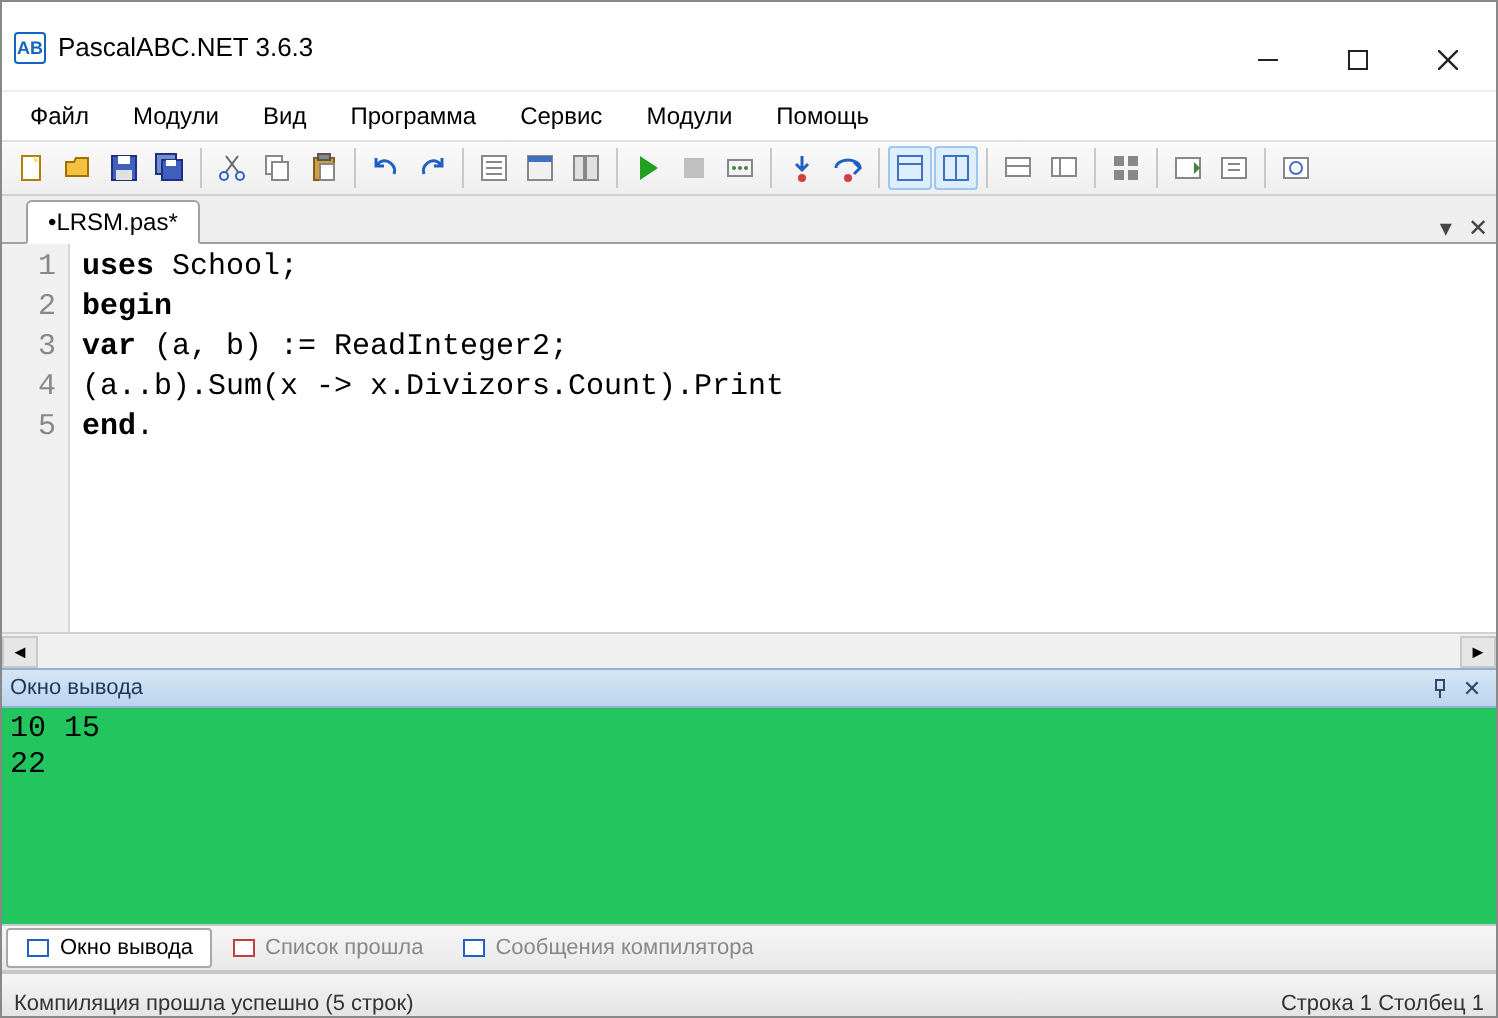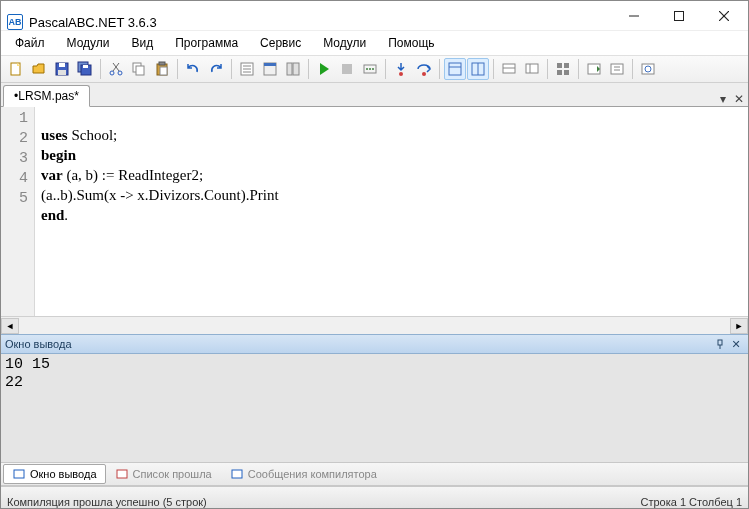--- a/index.html
+++ b/index.html
@@ -1,40 +1,40 @@
 <!DOCTYPE html>
 <html><head>
 <meta charset="utf-8">
 <style>
   * { margin: 0; padding: 0; box-sizing: border-box; }
   body { font-family: 'Segoe UI', Tahoma, sans-serif; font-size: 12px; background: #fff; width: 749px; height: 509px; overflow: hidden; display: flex; flex-direction: column; border: 1px solid #888; }
-  .titlebar { height: 30px; display: flex; align-items: flex-end; padding: 0 2px 0 6px; background: #fff; border-bottom: 1px solid #eee;}
+  .titlebar { height: 30px; display: flex; align-items: flex-start; padding: 0 2px 0 6px; background: #fff; border-bottom: 1px solid #eee; margin-top: 15px;}
   .titlebar .app-icon { width: 16px; height: 16px; margin-right: 6px; display:inline-flex; align-items:center; justify-content:center; font-size:9px; font-weight:bold; color:#1565c0; border:1px solid #1565c0; border-radius:2px; }
   .titlebar .title { flex: 1; font-size: 13px; color: #000; }
   .titlebar .winbtn { width: 45px; height: 28px; display: flex; align-items: center; justify-content: center; font-size: 11px; color: #222; cursor: pointer; }
   .menubar { height: 24px; display: flex; align-items: flex-end; padding: 2px 4px; gap: 2px; }
   .menubar .menuitem { padding: 3px 10px; cursor: pointer; border-radius: 2px; }
   .toolbar { height: 28px; display: flex; align-items: center; padding: 2px 4px; gap: 1px; border-top: 1px solid #e0e0e0; border-bottom: 1px solid #d0d0d0; background: linear-gradient(#fafafa,#efefef); }
   .toolbar .tbtn { width: 22px; height: 22px; display: flex; align-items: center; justify-content: center; cursor: pointer; border: 1px solid transparent; border-radius: 2px; }
   .toolbar .sep { width: 1px; height: 20px; background: #c8c8c8; margin: 0 3px; }
-  .tabs { height: 24px; display: flex; align-items: flex-end; background: #eee; border-bottom: 1px solid #a0a0a0; padding-left: 2px; }
+  .tabs { height: 24px; display: flex; align-items: flex-end; background: #eee; border-bottom: 1px solid #a0a0a0; padding-left: 12px; }
   .tabs .tab { height: 22px; padding: 0 10px; display: flex; align-items: center; background: #fff; border: 1px solid #a0a0a0; border-bottom: 1px solid #fff; border-radius: 3px 3px 0 0; margin-bottom: -1px; font-size: 12px; cursor: pointer; }
   .tabs .spacer { flex:1; }
   .tabs .tab-ctrl { padding: 0 4px; cursor: pointer; color:#444; }
   .editor-wrap { flex: 1; display: flex; overflow: hidden; position: relative; }
   .gutter { width: 34px; background: #f0f0f0; border-right: 1px solid #d8d8d8; padding-top: 2px; font-family: 'Courier New', monospace; font-size: 15px; color: #888; text-align: right; padding-right: 6px; line-height: 20px; }
-  .code { flex: 1; padding: 18px 6px; font-family: Liberation Serif, serif; font-size: 15px; line-height: 20px; overflow: auto; }
+  .code { flex: 1; padding: 2px 6px; font-family: Liberation Mono, monospace; font-size: 15px; line-height: 20px; overflow: auto; }
   .code .kw { font-weight: bold; }
   .hscroll { height: 18px; background: #f0f0f0; border-top: 1px solid #d0d0d0; display:flex; align-items:center; }
   .hscroll .sbtn { width:18px; height:16px; display:flex; align-items:center; justify-content:center; background:#e6e6e6; border:1px solid #c8c8c8; font-size:9px; cursor:pointer;}
   .hscroll .track { flex:1; height:16px; background:#f0f0f0; }
   .panel-header { height: 20px; background: linear-gradient(#d6e5f5,#bcd4ee); border-top: 1px solid #90b0d0; border-bottom: 1px solid #90b0d0; display: flex; align-items: center; padding: 0 4px; font-size: 11px; color: #1a3a5a; font-weight: 500;}
   .panel-header .hspacer { flex:1; }
   .panel-header .hbtn { width:16px; height:16px; display:flex; align-items:center; justify-content:center; cursor:pointer; color:#2a4a6a; font-size:11px;}
-  .output { height: 108px; background: #e5e5e5; font-family: 'Courier New', monospace; font-size: 15px; padding: 2px 4px; overflow: auto; line-height: 18px; }
+  .output { height: 108px; background: #22c55e; font-family: 'Courier New', monospace; font-size: 15px; padding: 2px 4px; overflow: auto; line-height: 18px; }
   .bottom-tabs { height: 24px; border-top: 1px solid #c8c8c8; border-bottom: 1px solid #c8c8c8; background: linear-gradient(#f6f6f6,#e8e8e8); display: flex; align-items: center; padding: 0 2px; }
   .bottom-tabs .btab { height: 20px; padding: 0 8px; display: flex; align-items: center; gap: 4px; border: 1px solid transparent; cursor: pointer; font-size: 11px; }
   .bottom-tabs .btab.active { background: #fff; border: 1px solid #a8a8a8; border-radius: 2px; }
   .bottom-tabs .btab .bicon { width:14px; height:14px; display:flex; align-items:center; justify-content:center; font-size:10px;}
   .statusbar { height: 22px; background: linear-gradient(#f5f5f5,#e4e4e4); border-top: 1px solid #c8c8c8; display: flex; align-items: flex-end; padding: 0 6px; font-size: 11px; color: #333; }
   .statusbar .sspacer { flex:1; }
   svg { display:block; }
 </style>
 </head>
 <body>

